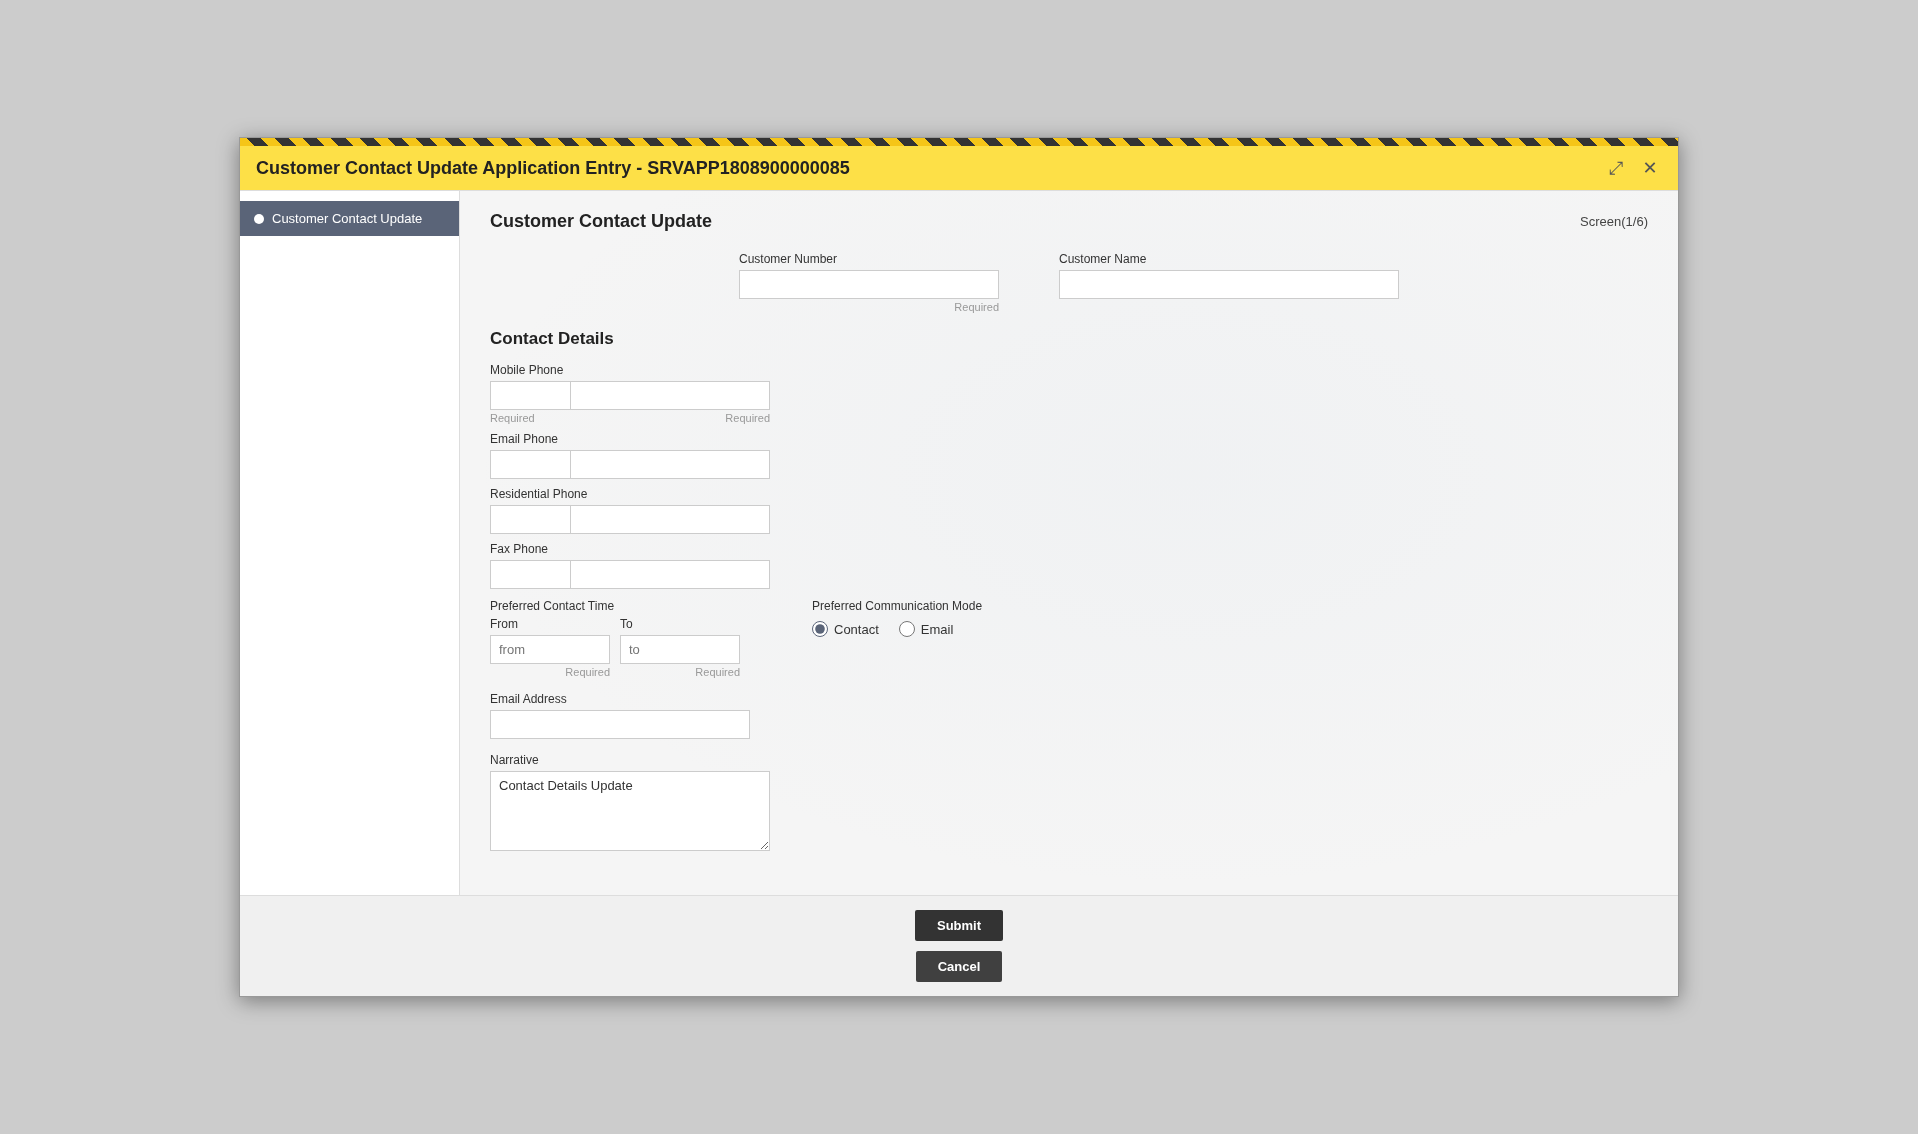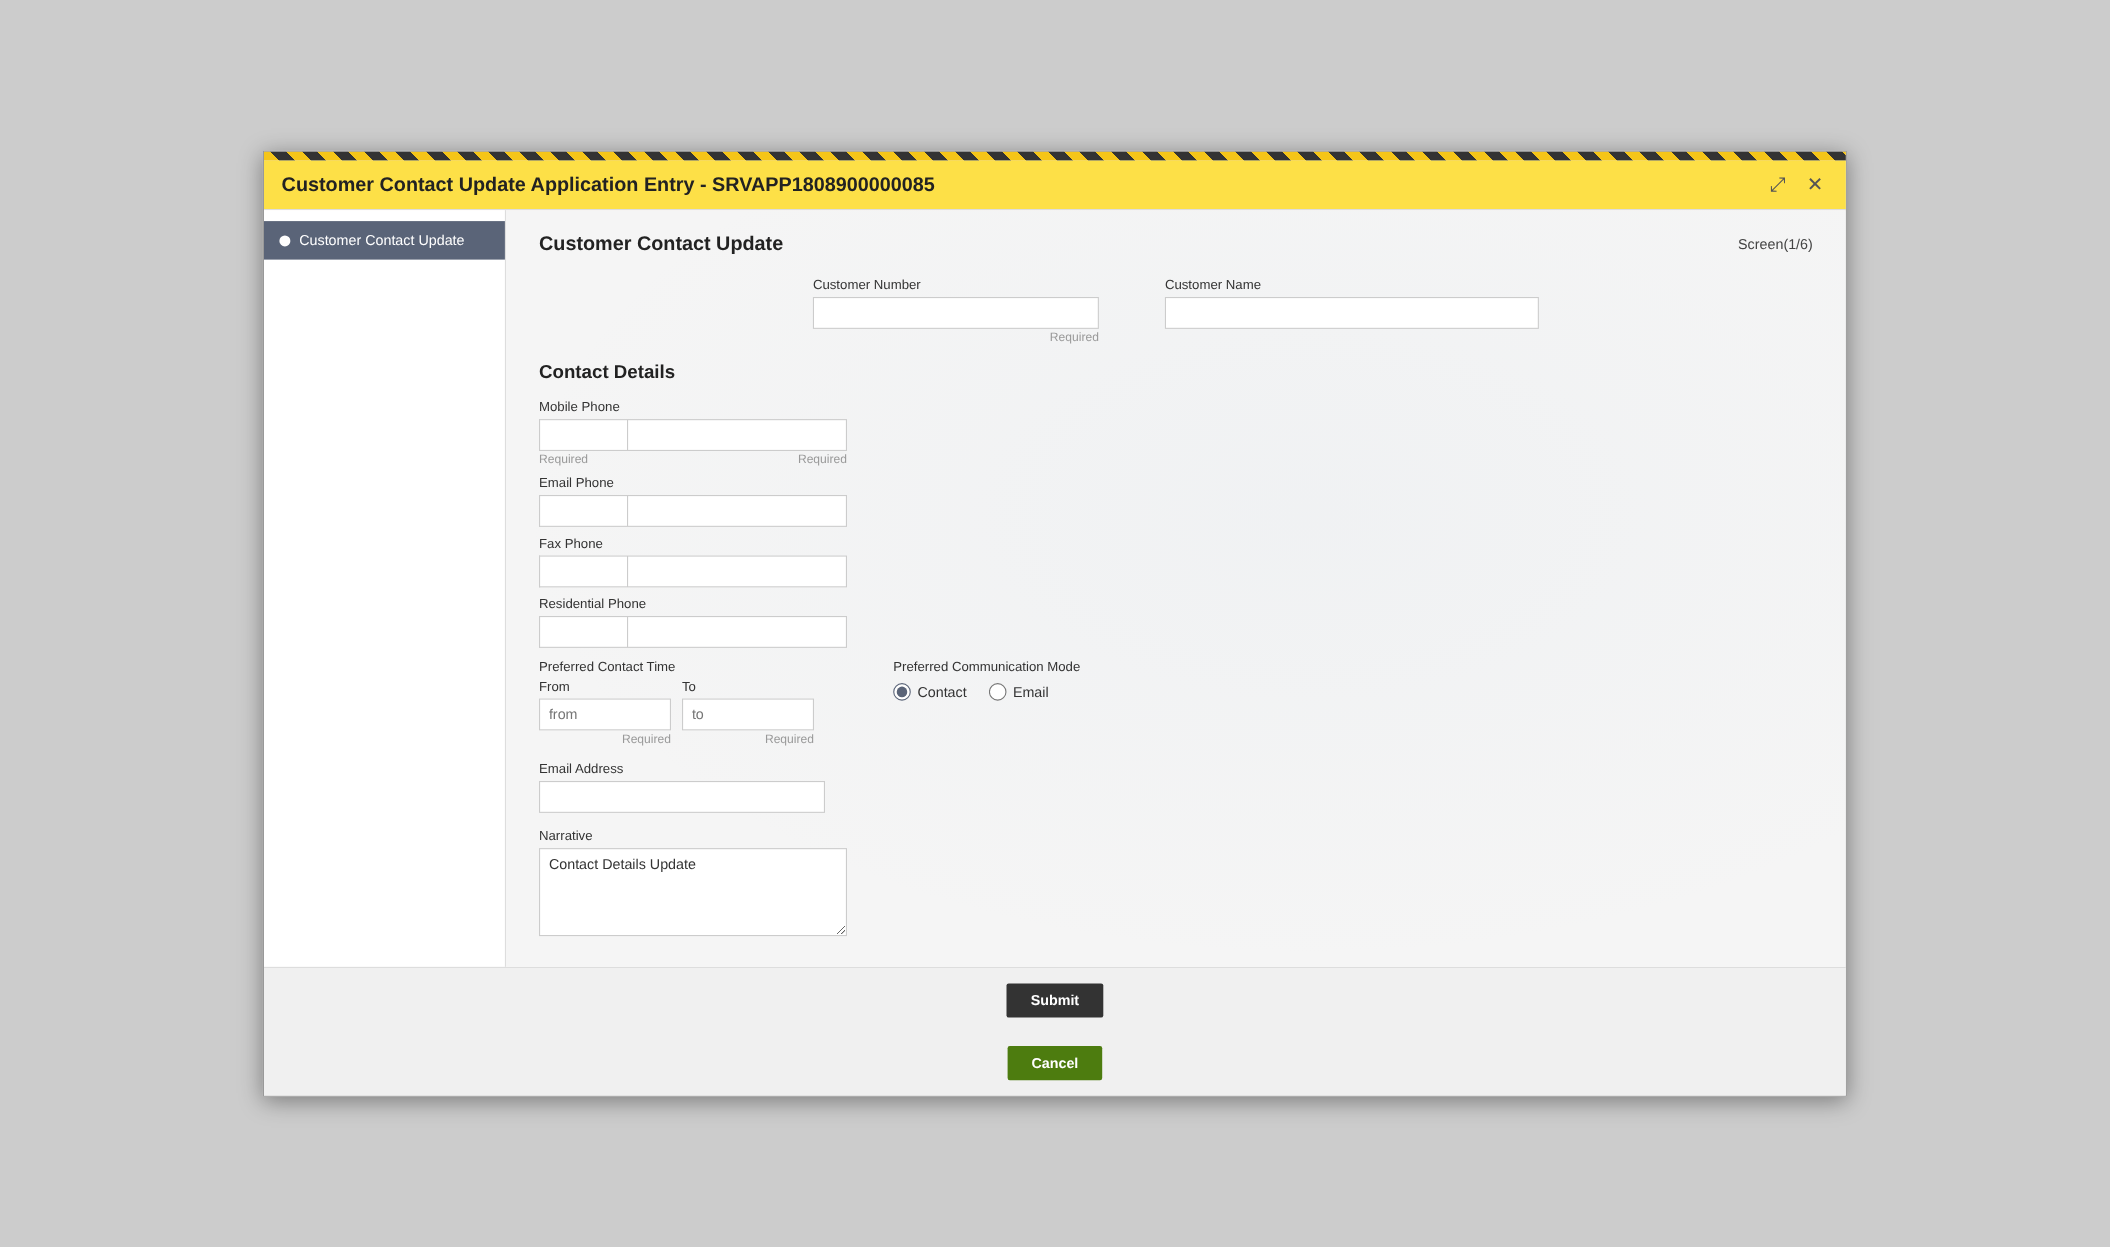--- a/index.html
+++ b/index.html
@@ -260,23 +260,22 @@
       font-weight: bold;
       border: none;
       cursor: pointer;
       border-radius: 2px;
     }
     .btn-submit {
       background: #333;
       color: #fff;
     }
     .btn-cancel {
-      background: #4d7c0f;
+      background: #404040;
       color: #fff;
-      margin-top: 16px;
     }
     
     .email-input {
       width: 260px;
     }
     
     .content {
       background-color: #f5f5f5;
       background-image: radial-gradient(ellipse at 60% 40%, rgba(180,200,220,0.08) 0%, transparent 70%);
     }
@@ -358,29 +357,29 @@
 
         <div class="form-section" style="margin-top: 8px;">
           <div class="field-label">Email Phone</div>
           <div class="phone-group">
             <input type="text" class="field-input phone-part1" style="">
             <input type="text" class="field-input phone-part2" style="">
           </div>
         </div>
 
         <div class="form-section" style="margin-top: 8px;">
-          <div class="field-label">Fax Phone</div>
+          <div class="field-label">Residential Phone</div>
           <div class="phone-group">
             <input type="text" class="field-input phone-part1" style="">
             <input type="text" class="field-input phone-part2" style="">
           </div>
         </div>
 
         <div class="form-section" style="margin-top: 8px;">
-          <div class="field-label">Residential Phone</div>
+          <div class="field-label">Fax Phone</div>
           <div class="phone-group">
             <input type="text" class="field-input phone-part1" style="">
             <input type="text" class="field-input phone-part2" style="">
           </div>
         </div>
 
         <div class="pref-row" style="margin-top: 10px;">
           <div>
             <div class="field-label">Preferred Contact Time</div>
             <div style="display:flex; gap: 0; align-items: flex-start;">

